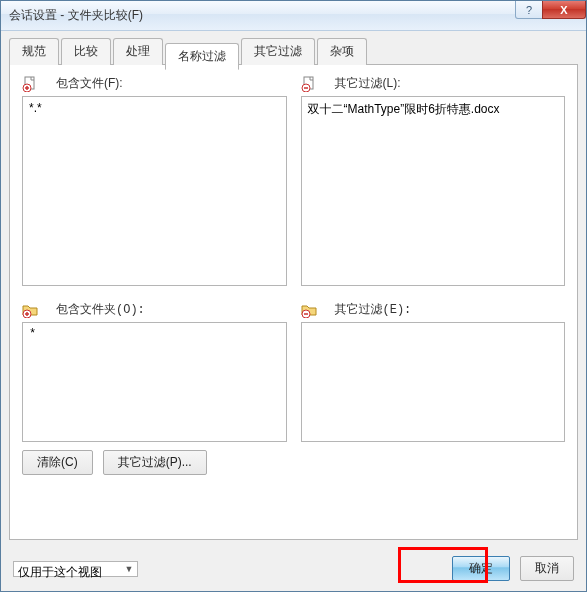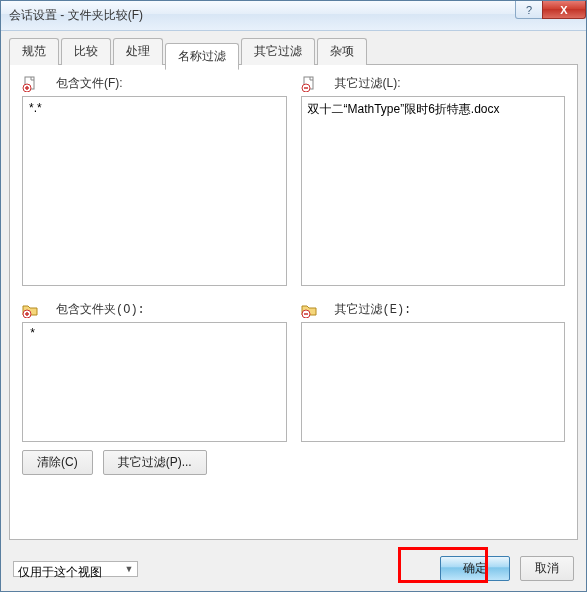--- a/index.html
+++ b/index.html
@@ -152,21 +152,21 @@
     min-width: 125px;
     height: 16px;
   }
   .dropdown .dd-text { flex:1; padding: 0 4px; }
   .dropdown .dd-arrow {
     width: 16px; text-align: center; color: #555; font-size: 9px;
   }
   button.primary {
     border: 1px solid #3c7fb1;
     background: linear-gradient(#eaf6fd,#a7d9f5 45%,#7ec5ea 46%,#bce4fa);
-    padding: 3px 22px;
+    padding: 3px 16px;
     border-radius: 2px;
   }
   
   .annot { position: absolute; pointer-events: none; }
   .red-box { border: 3px solid #ff0000; }
   #annot-exclude-box { left: 308px; top: 96px; width: 264px; height: 72px; }
   #annot-clear-box { left: 26px; top: 490px; width: 96px; height: 42px; }
   #annot-ok-box { left: 398px; top: 547px; width: 90px; height: 36px; }
   #annot-text {
     left: 320px; top: 256px;

